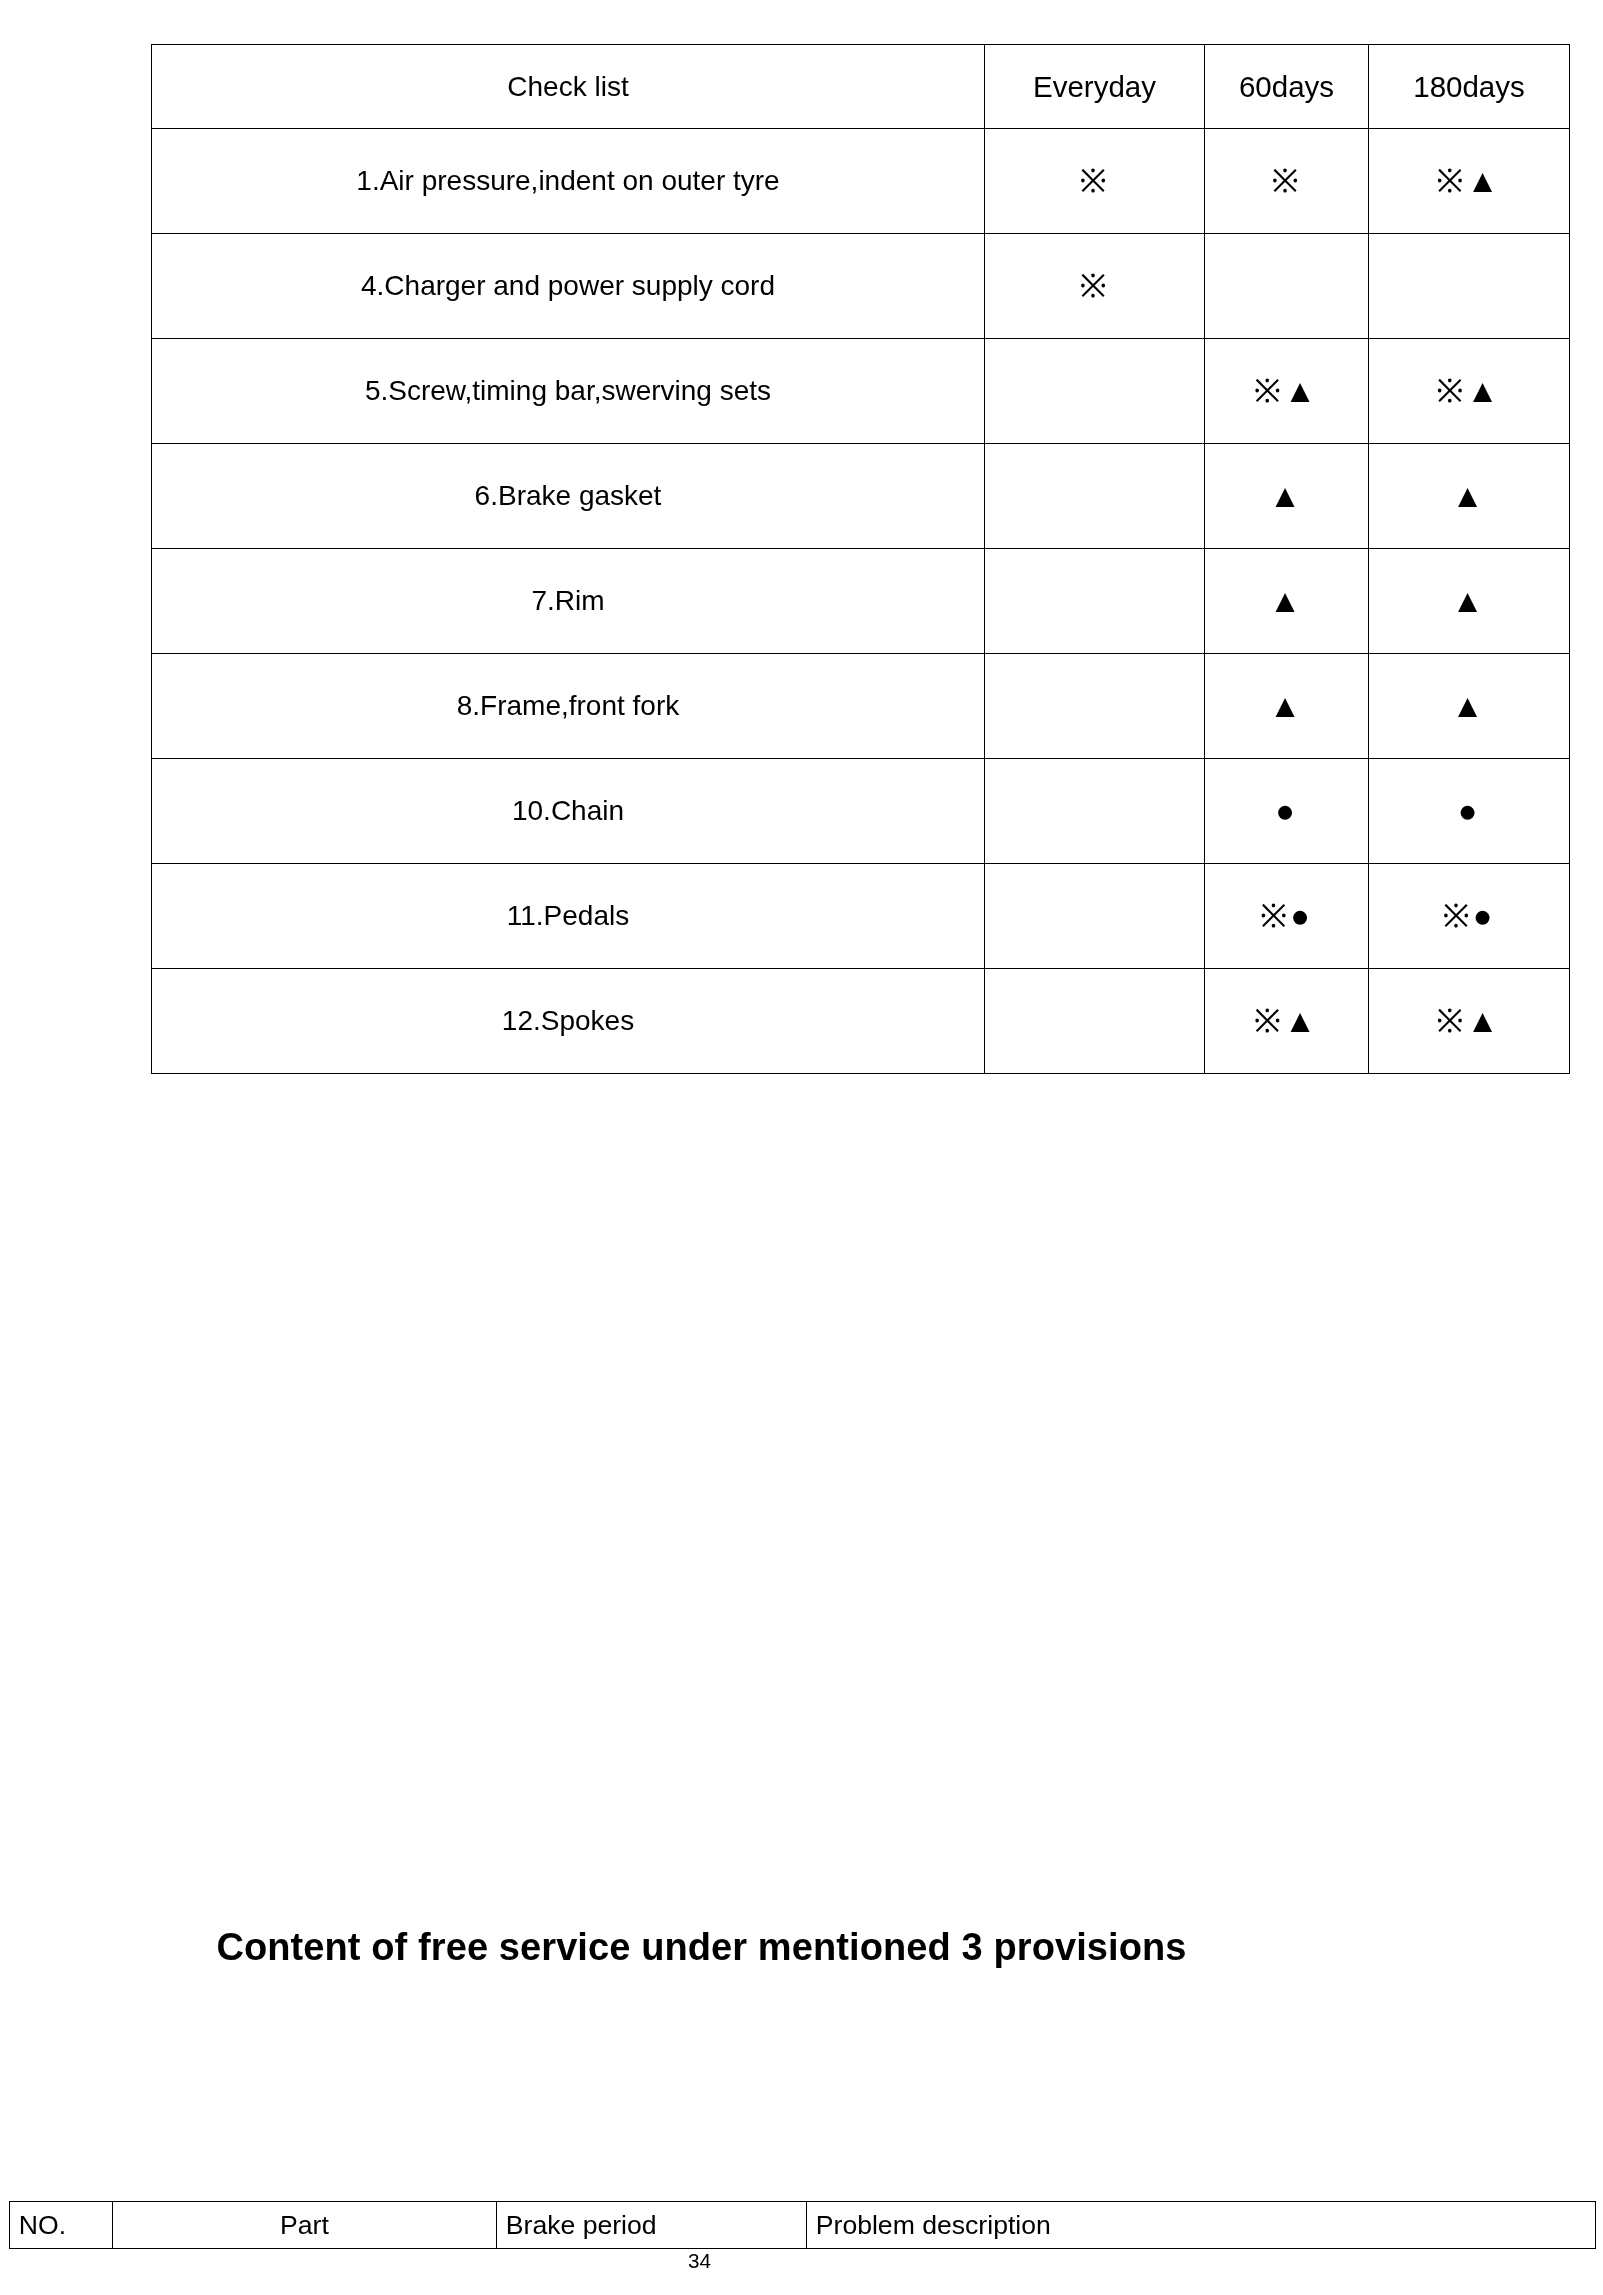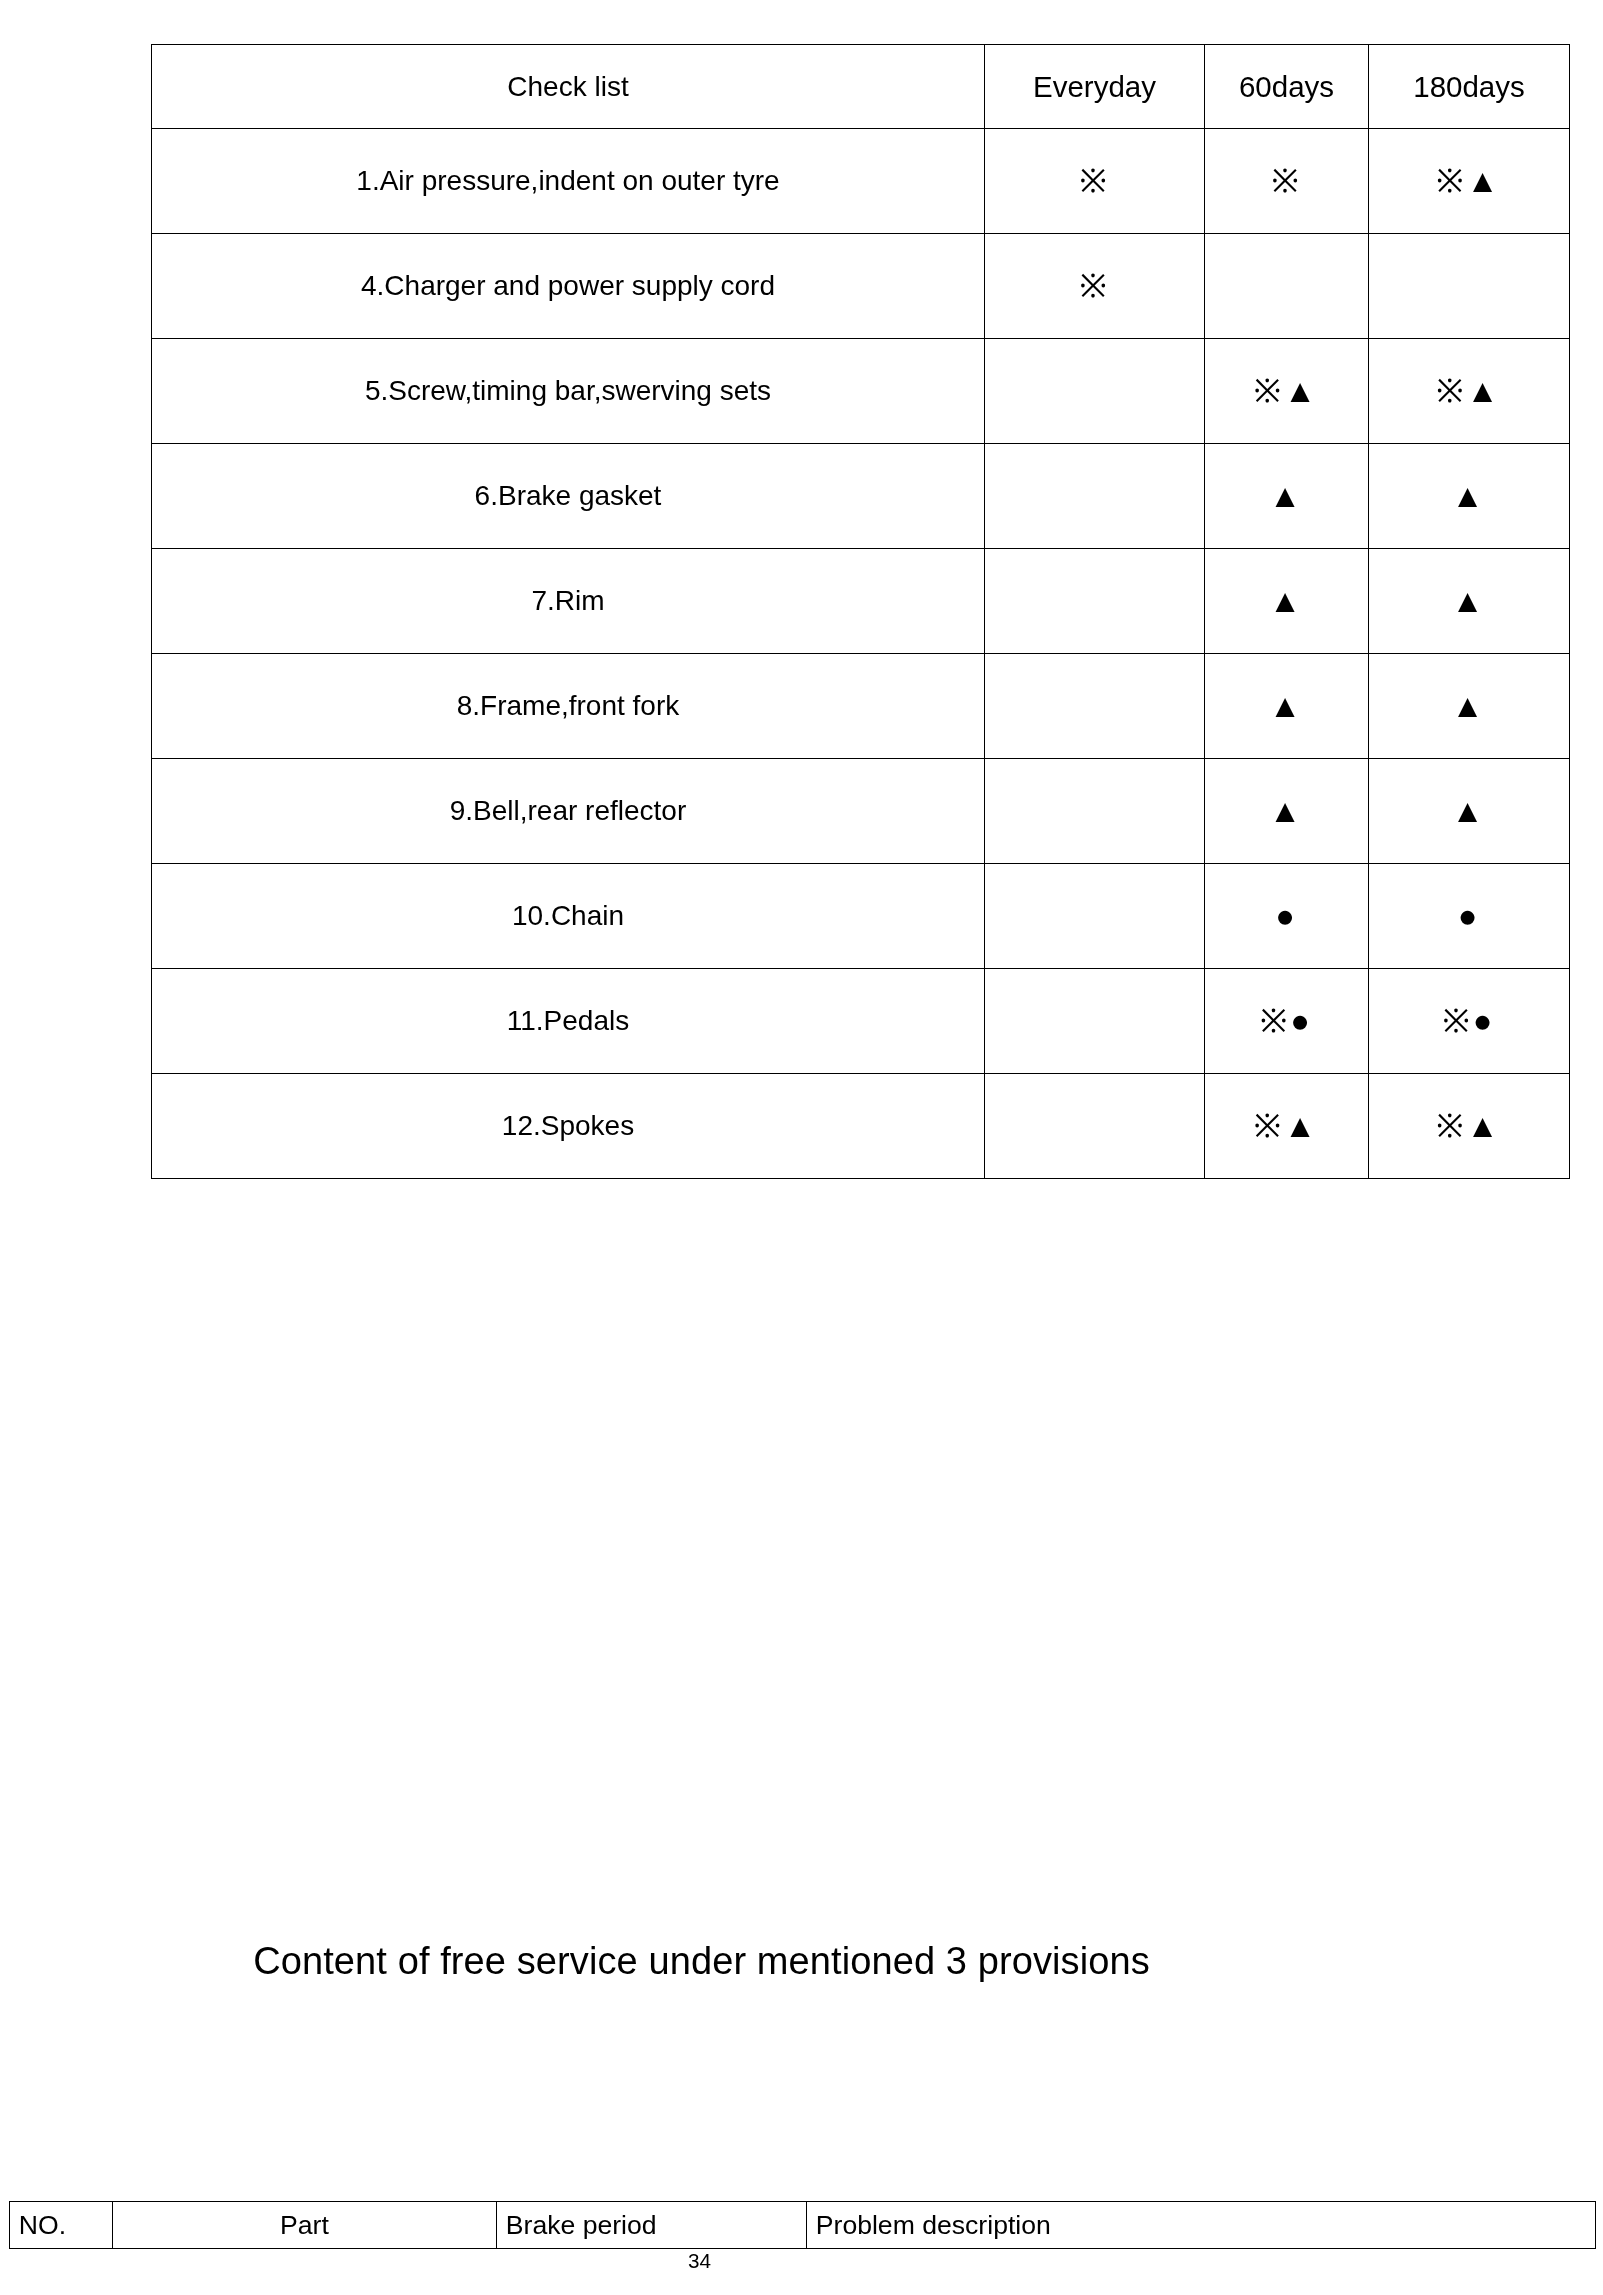--- a/index.html
+++ b/index.html
@@ -64,23 +64,22 @@
   }
 
   
   .section-heading {
     position: absolute;
     left: 0;
     top: 1926px;
     width: 1403px;
     text-align: center;
     font-size: 38px;
-    font-weight: normal;
+    font-weight: bold;
     letter-spacing: 0.1px;
-    margin-top: 14px;
   }
 
   
   .bottom-wrap {
     position: absolute;
     left: 8.9px;
     top: 2201px;
     width: 1586px;
   }
   table.bottom {
@@ -160,26 +159,20 @@
         <td class="marks">▲</td>
         <td class="marks">▲</td>
       </tr>
       <tr>
         <td class="item-label">8.Frame,front fork</td>
         <td class="marks"></td>
         <td class="marks">▲</td>
         <td class="marks">▲</td>
       </tr>
       <tr>
-        <td class="item-label">9.Bell,rear reflector</td>
-        <td class="marks"></td>
-        <td class="marks">▲</td>
-        <td class="marks">▲</td>
-      </tr>
-      <tr>
         <td class="item-label">10.Chain</td>
         <td class="marks"></td>
         <td class="marks">●</td>
         <td class="marks">●</td>
       </tr>
       <tr>
         <td class="item-label">11.Pedals</td>
         <td class="marks"></td>
         <td class="marks">※●</td>
         <td class="marks">※●</td>

